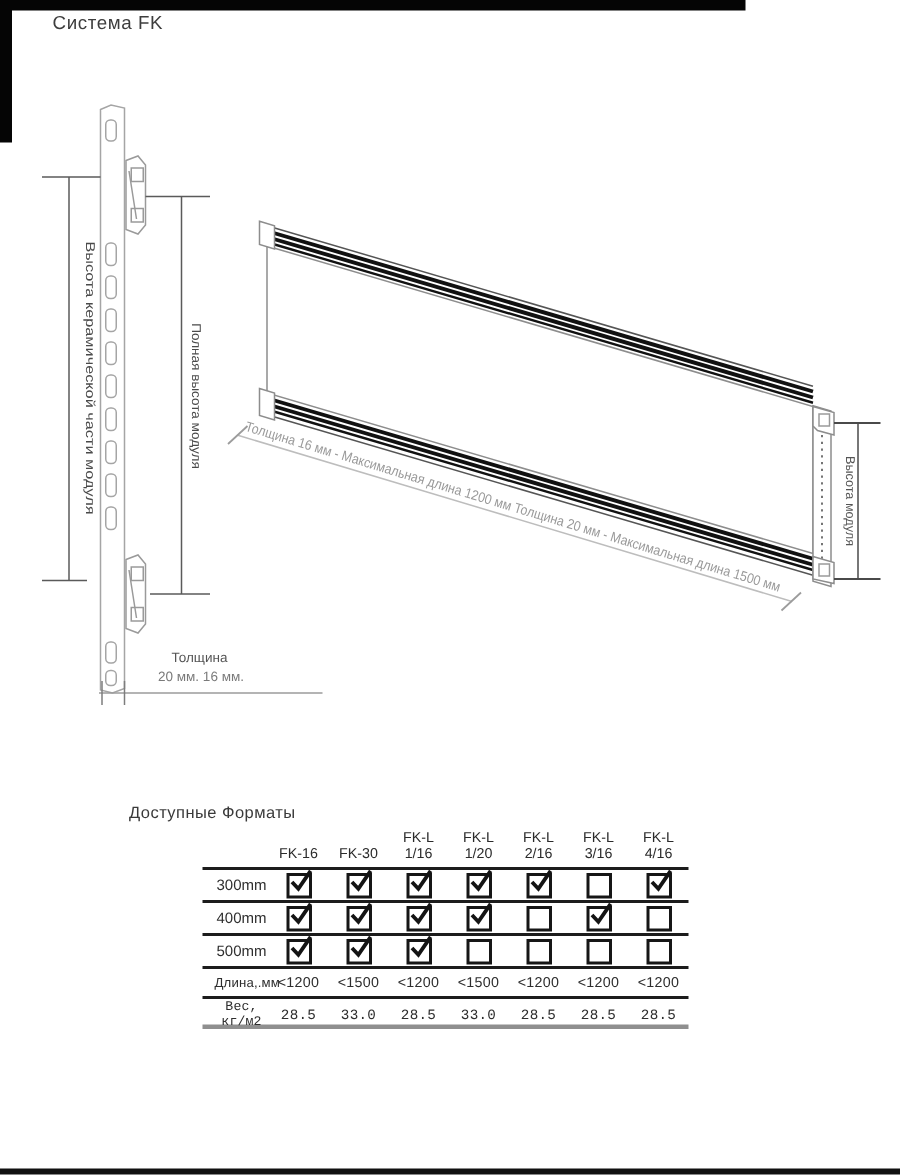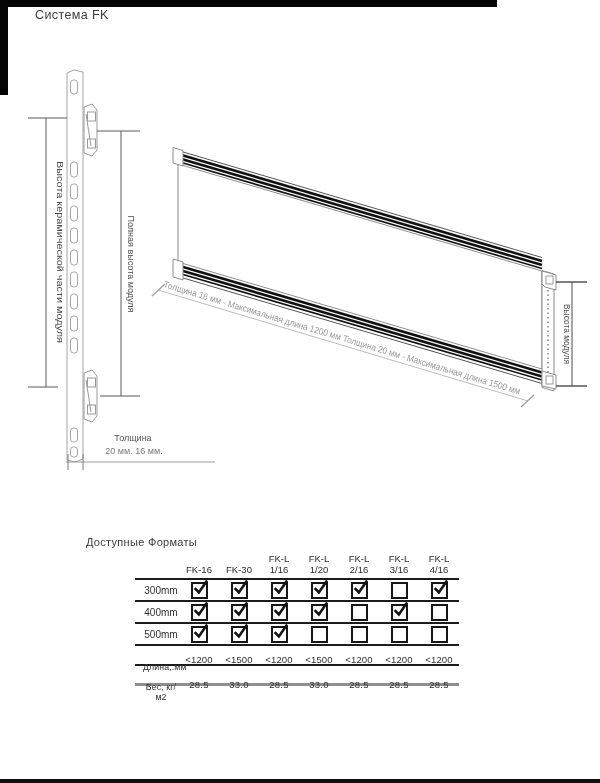--- a/index.html
+++ b/index.html
@@ -20,23 +20,23 @@
   }
   .ftable{position:absolute;left:135px;top:552px;}
   .frow{
     display:grid;grid-template-columns:44px repeat(7,40px);
     align-items:center;border-bottom:2px solid #1c1c1c;height:20px;
   }
   .frow.fhead-row{height:26px;align-items:end;border-bottom:2px solid #1c1c1c;}
   .fcell{text-align:center;}
   .fhead{font-size:9.5px;line-height:1.18;white-space:pre-line;padding-bottom:3px;color:#2b2b2b;}
   .flabel{text-align:center;padding-left:8px;font-size:10px;color:#2e2e2e;}
-  .flabel.small{font-size:8.8px;letter-spacing:.1px;margin-top:16px;}
+  .flabel.small{font-size:8.8px;letter-spacing:.1px;}
   .fdata{height:18px;}
-  .fdata.last{border-bottom:3px solid #8f8f8f;height:17px;}
+  .fdata.last{border-bottom:3px solid #8f8f8f;height:17px;font-family:Liberation Mono, monospace;}
   .fval{font-size:9.5px;color:#2e2e2e;letter-spacing:.2px;}
   .checkbox{
     width:13px;height:13px;border:2px solid #161616;margin:0 auto;position:relative;background:#fff;
   }
   .checkbox svg{position:absolute;left:-1px;top:-5px;width:17px;height:17px;overflow:visible;}
 </style>
 </head>
 <body>
 
 <div class="scanbar" id="bar-top"></div>

